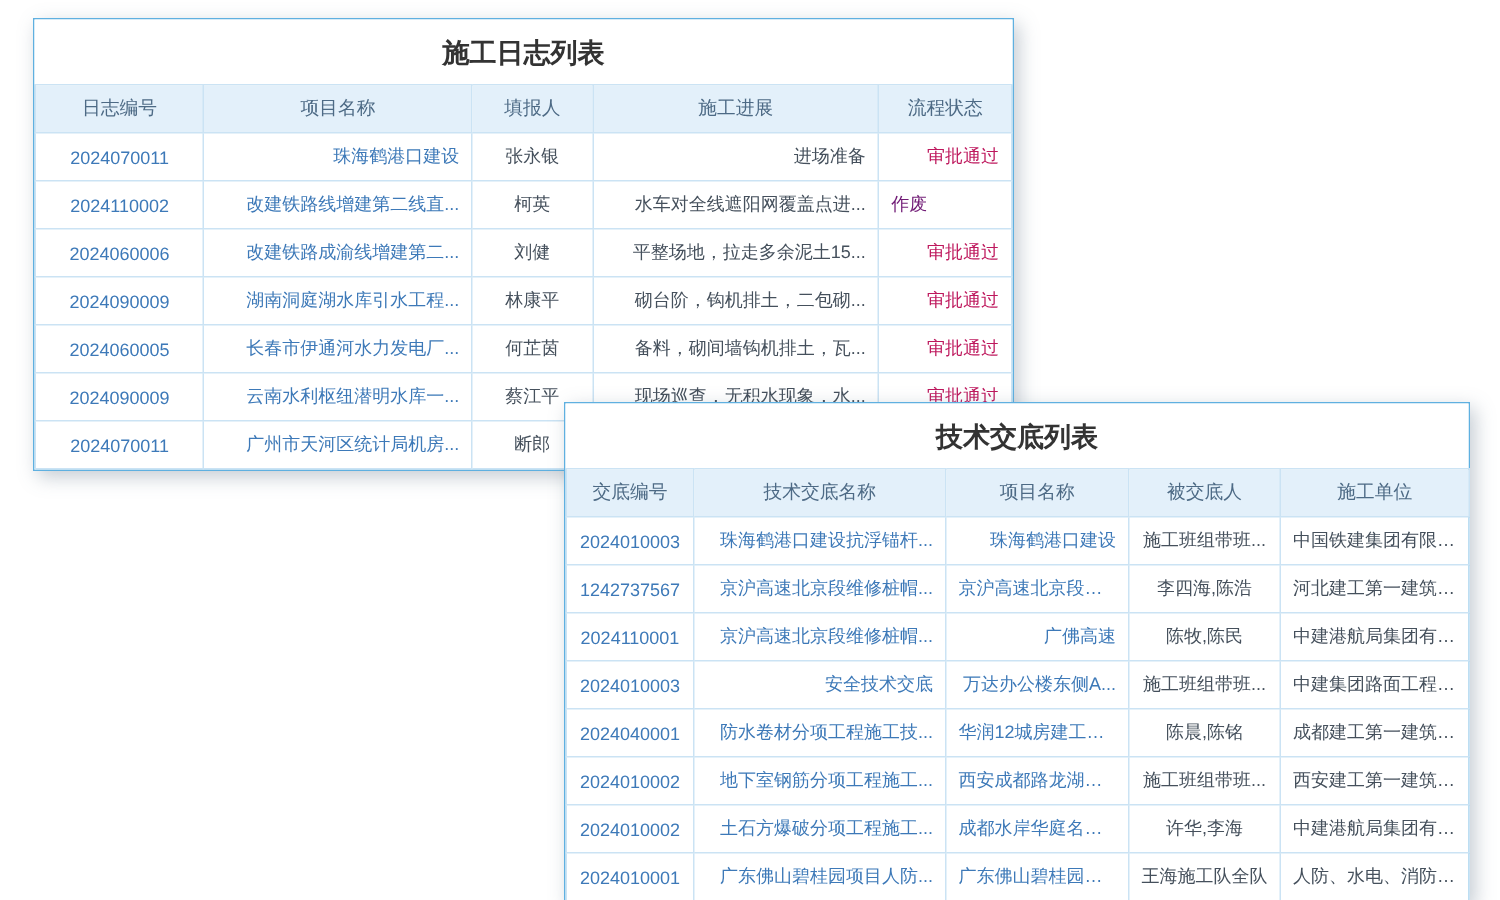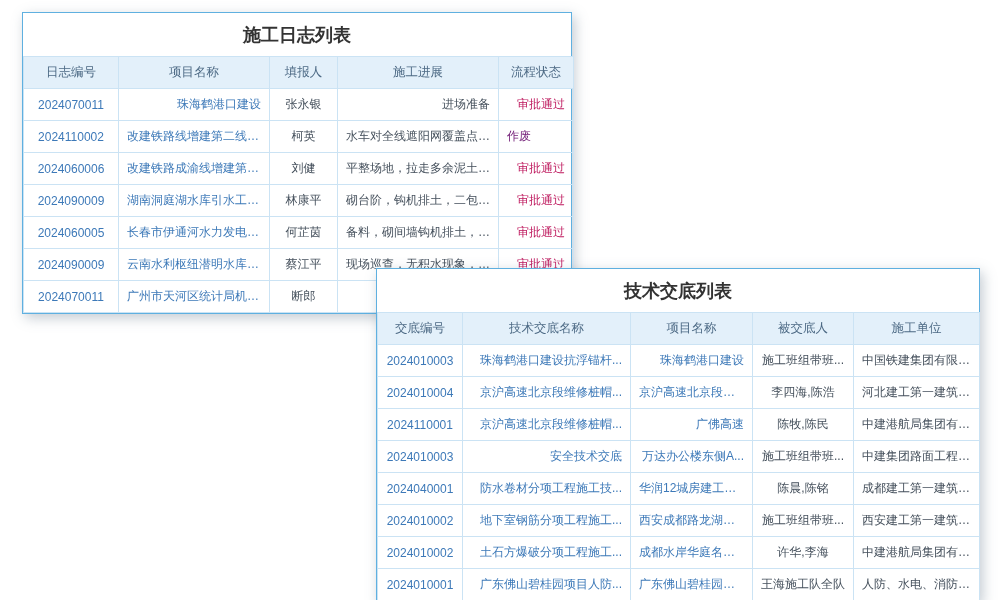--- a/index.html
+++ b/index.html
@@ -11,21 +11,21 @@
     overflow: hidden;
   }
   .panel {
     position: absolute;
     background: #ffffff;
     border: 1px solid #5fb0e0;
     box-shadow: 3px 4px 12px rgba(90, 110, 130, 0.35);
     z-index: 1;
   }
   .panel.front { z-index: 2; }
-  #log-panel  { left: 22px;  top: 12px;  width: 550px; }
+  #log-panel  { left: 22px;  top: 12px;  width: 654px; }
   #disc-panel { left: 376px; top: 268px; width: 604px; }
   .panel-title {
     text-align: center;
     font-weight: bold;
     font-size: 18px;
     color: #333333;
     padding: 10px 0 9px 0;
     background: #ffffff;
   }
   table {
@@ -154,21 +154,21 @@
     </thead>
     <tbody>
         <tr>
           <td class="c link">2024010003</td>
           <td class="l link">珠海鹤港口建设抗浮锚杆...</td>
           <td class="l link">珠海鹤港口建设</td>
           <td class="c plain">施工班组带班...</td>
           <td class="c plain">中国铁建集团有限公司</td>
         </tr>
         <tr>
-          <td class="c link">2024010004</td>
+          <td class="c link">1242737567</td>
           <td class="l link">京沪高速北京段维修桩帽...</td>
           <td class="l link">京沪高速北京段维修</td>
           <td class="c plain">李四海,陈浩</td>
           <td class="c plain">河北建工第一建筑有...</td>
         </tr>
         <tr>
           <td class="c link">2024110001</td>
           <td class="l link">京沪高速北京段维修桩帽...</td>
           <td class="l link">广佛高速</td>
           <td class="c plain">陈牧,陈民</td>

